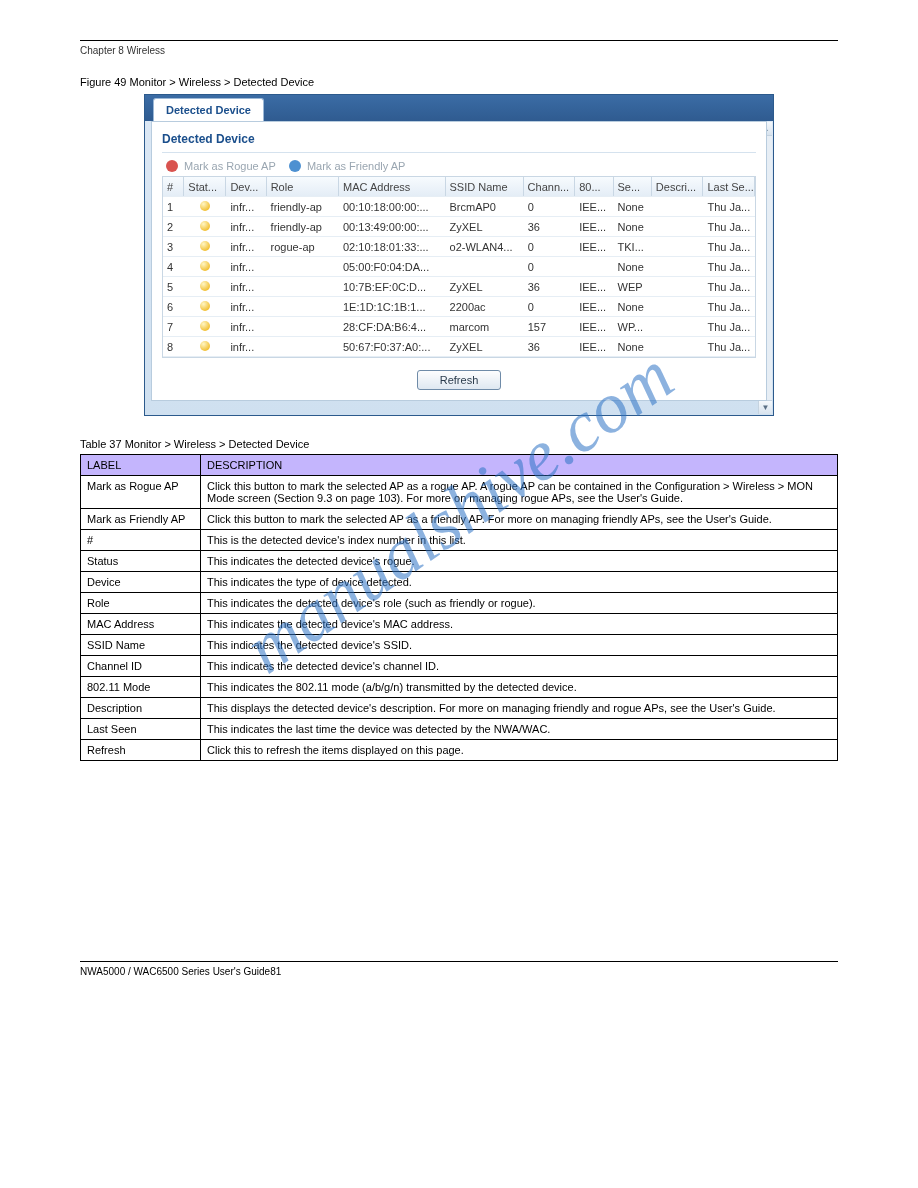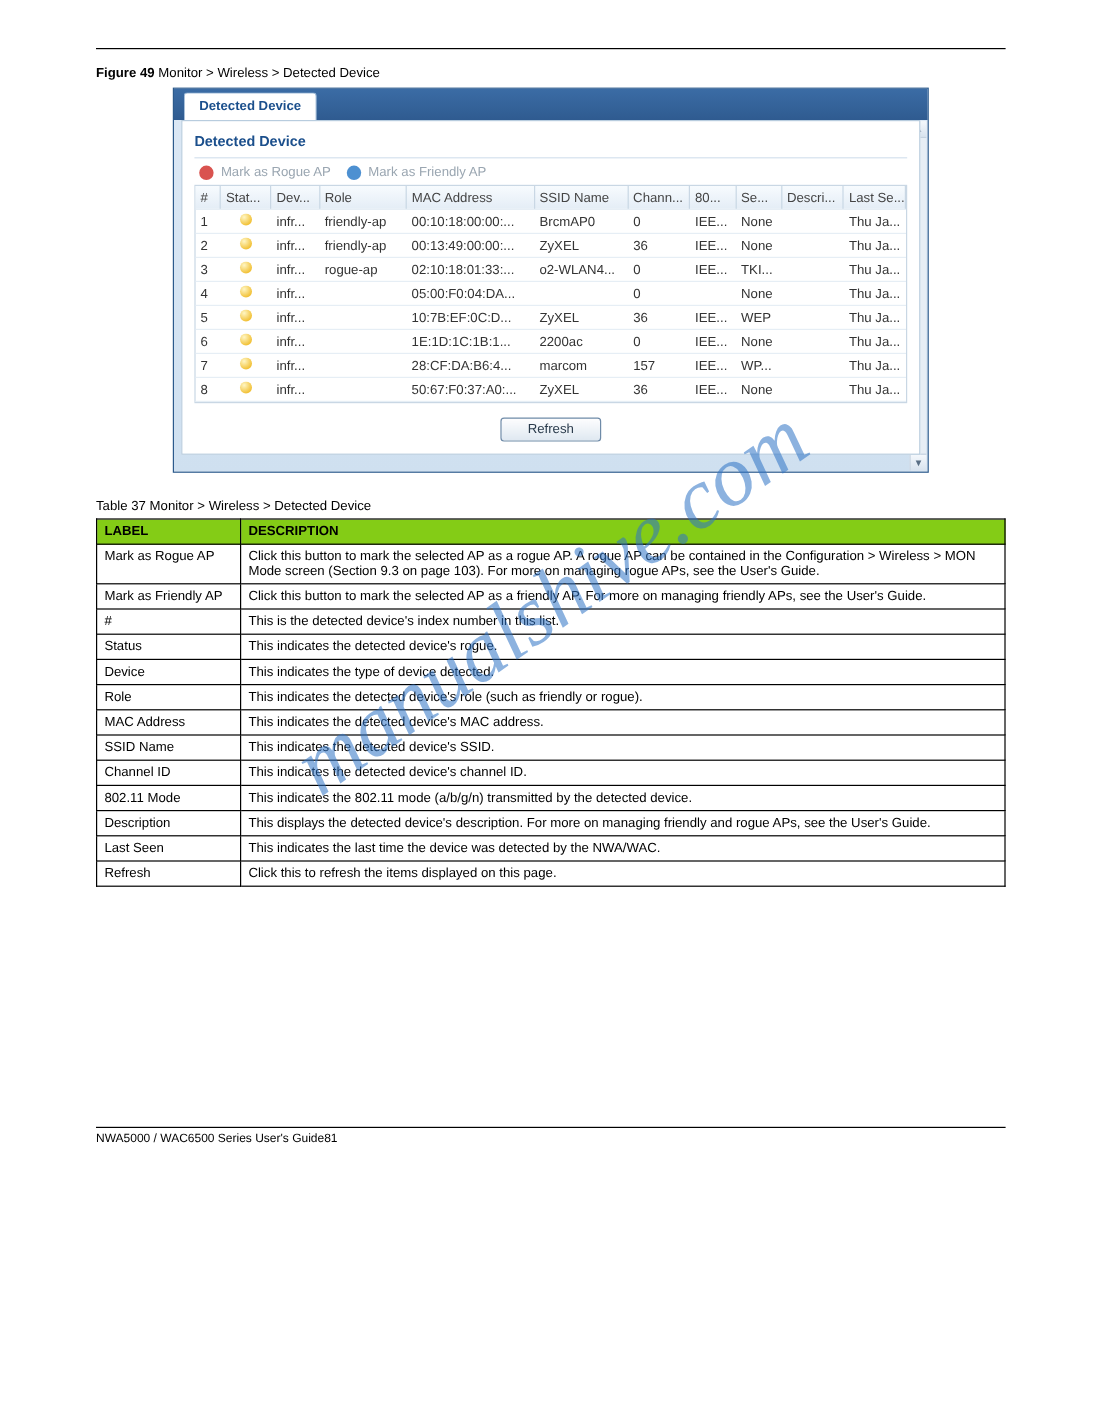--- a/index.html
+++ b/index.html
@@ -24,21 +24,21 @@
     display: flex;
     justify-content: space-between;
     font-size: 10px;
     color: #333;
     margin-bottom: 20px;
   }
   .figure-caption {
     font-size: 11px;
     margin: 14px 0 6px 0;
   }
-  .figure-caption b { font-weight: bold; }
+  .figure-caption b { font-weight: normal; }
 
   
   .app-frame {
     width: 630px;
     margin: 0 auto;
     border: 1px solid #2c5a8c;
     background: linear-gradient(#dce8f5, #cfe0f0);
     padding: 0 0 14px 0;
     position: relative;
   }
@@ -164,21 +164,21 @@
     width: 100%;
     border-collapse: collapse;
     font-size: 11px;
   }
   .tbl th, .tbl td {
     border: 1px solid #000;
     padding: 4px 6px;
     text-align: left;
     vertical-align: top;
   }
-  .tbl th { background: #84cc16; font-weight: bold; margin-left: 48px; }
+  .tbl th { background: #c4b5fd; font-weight: normal; margin-left: 48px; }
   .tbl td.label { width: 120px; }
 
   
   .watermark {
     position: absolute;
     left: 50%; top: 50%;
     transform: translate(-50%, -58%) rotate(-35deg);
     font-size: 72px;
     color: #2f74c6;
     opacity: 0.55;
@@ -197,20 +197,24 @@
     display: flex;
     justify-content: flex-start;
   }
 </style>
 </head>
 <body>
 
 <div class="page">
 
   <div class="top-rule"></div>
+  <div class="header-row">
+    <span>Chapter 8 Wireless</span>
+    <span></span>
+  </div>
 
   <div class="figure-caption">
     <b>Figure 49</b><span>   Monitor &gt; Wireless &gt; Detected Device</span>
   </div>
 
   <div class="app-frame">
     <div class="tab-bar">
       <div class="tab">Detected Device</div>
     </div>
     <div class="app-scroll">

